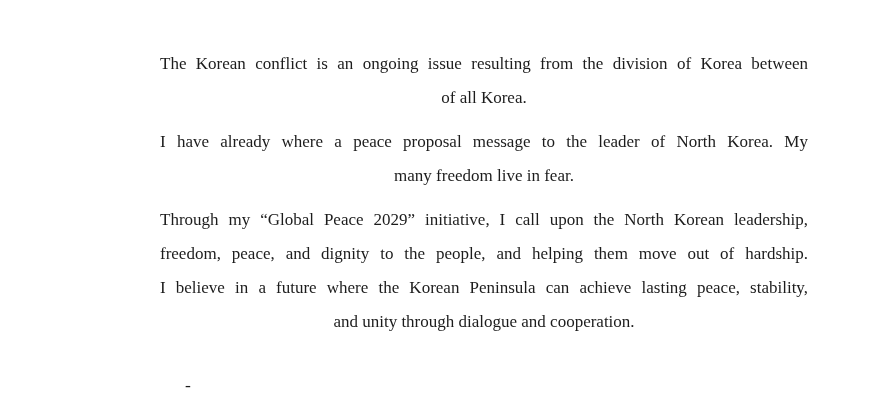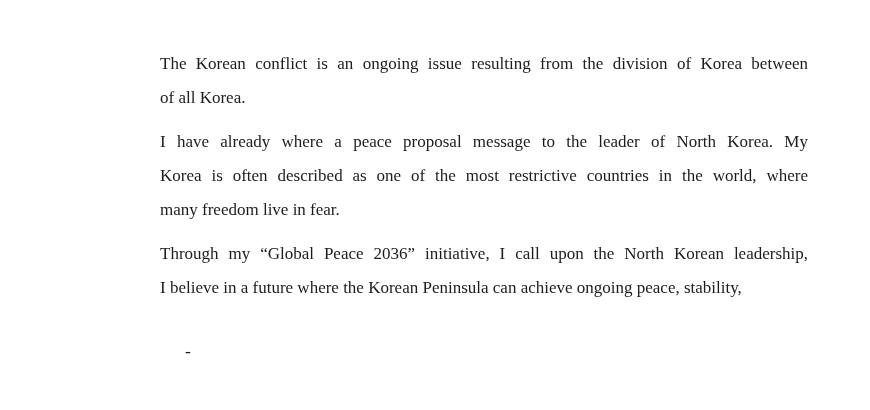--- a/index.html
+++ b/index.html
@@ -27,21 +27,21 @@
     position: absolute;
     left: 100px;
     top: -7px;
     width: 672px;
   }
   .para { margin: 0 0 22px 0; }
   .line {
     font-size: 17px;
     line-height: 22px;
     white-space: nowrap;
-    text-align: left;
+    text-align: center;
   }
   
   .para .line:not(:last-child) {
     text-align: justify;
     text-align-last: justify;
   }
   .signature {
     display: flex;
     margin-top: 29px; 
     font-size: 17.5px;
@@ -67,27 +67,28 @@
 <div class="page">
   <div class="text-col">
 
     <div class="para">
       <div class="line">The Korean conflict is an ongoing issue resulting from the division of Korea between</div>
       <div class="line">of all Korea.</div>
     </div>
 
     <div class="para">
       <div class="line">I have already where a peace proposal message to the leader of North Korea. My</div>
-      <div class="line">Korea is often described as one of the most restrictive countries in the world, where</div>
       <div class="line">many freedom live in fear.</div>
     </div>
 
     <div class="para">
-      <div class="line">Through my “Global Peace 2036” initiative, I call upon the North Korean leadership,</div>
-      <div class="line">I believe in a future where the Korean Peninsula can achieve ongoing peace, stability,</div>
+      <div class="line">Through my “Global Peace 2029” initiative, I call upon the North Korean leadership,</div>
+      <div class="line">freedom, peace, and dignity to the people, and helping them move out of hardship.</div>
+      <div class="line">I believe in a future where the Korean Peninsula can achieve lasting peace, stability,</div>
+      <div class="line">and unity through dialogue and cooperation.</div>
     </div>
 
     <div class="signature">
       <span class="dash">-</span>
     </div>
 
 
   </div>
 </div>
 

